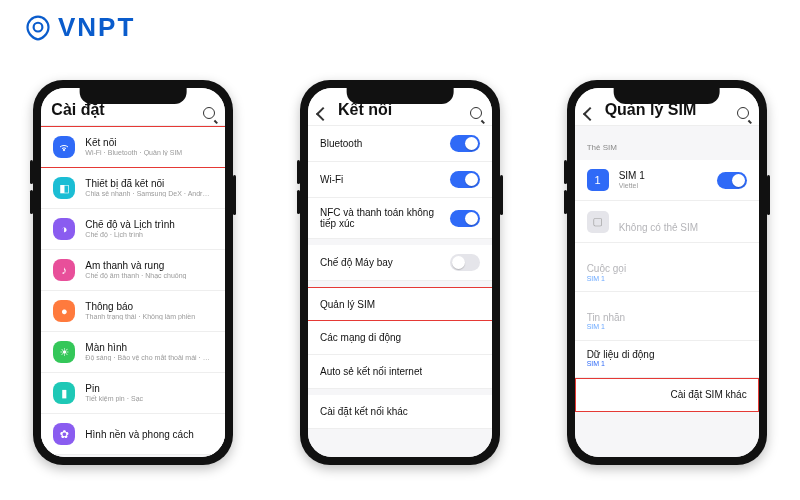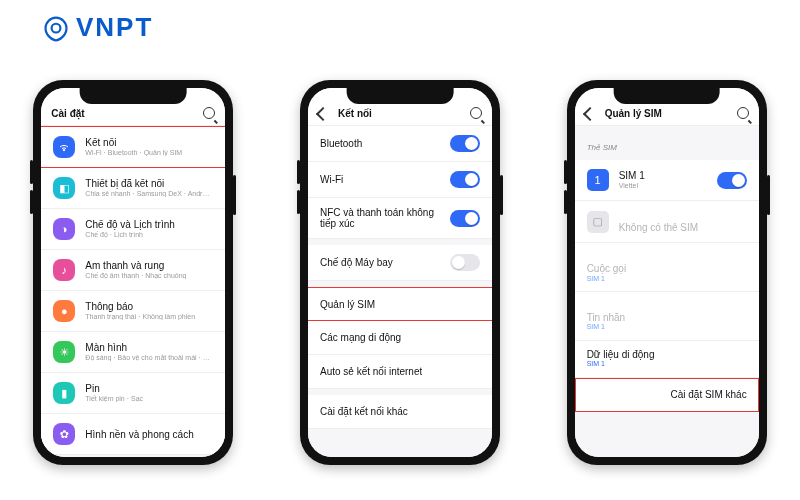--- a/index.html
+++ b/index.html
@@ -8,24 +8,24 @@
     height: 500px;
     background: #fff;
     font-family: -apple-system, "Helvetica Neue", Arial, sans-serif;
     position: relative;
     overflow: hidden;
   }
 
   
   .logo {
     position: absolute;
-    left: 42px;
+    left: 24px;
     top: 12px;
     display: flex;
-    align-items: flex-end;
+    align-items: center;
     gap: 6px;
   }
   .logo svg { display: block; }
   .logo-text {
     color: #0a5ccc;
     font-weight: 800;
     font-size: 26px;
     letter-spacing: 2px;
   }
 
@@ -90,21 +90,21 @@
     align-items: flex-end;
     padding: 0 10px 6px 10px;
     gap: 6px;
   }
   .back {
     width: 10px; height: 10px;
     border-left: 2px solid #333; border-bottom: 2px solid #333;
     transform: rotate(45deg);
     margin-right: 4px;
   }
-  .hdr-title { font-weight: 700; font-size: 10px; }
+  .hdr-title { font-weight: 700; font-size: 16px; }
   .search-icon {
     margin-left: auto;
     width: 12px; height: 12px;
     border: 1.5px solid #333;
     border-radius: 50%;
     position: relative;
   }
   .search-icon::after {
     content: "";
     position: absolute;
@@ -127,21 +127,21 @@
     padding: 9px 12px;
     display: flex;
     align-items: center;
     gap: 10px;
     position: relative;
     min-height: 34px;
   }
   .row.twoline .txts { line-height: 1.05; }
   .row .title { font-size: 10px; color:#111; white-space: nowrap; overflow: hidden; text-overflow: ellipsis;}
   .row .sub   { font-size: 7px; color:#9a9a9a; white-space: nowrap; overflow: hidden; text-overflow: ellipsis;}
-  .row.section { background: transparent; border-bottom: none; padding-top: 10px; padding-bottom: 2px; font-style: italic; }
+  .row.section { background: transparent; border-bottom: none; padding-top: 10px; padding-bottom: 2px; }
   .row.section .title { color:#8a8a8a; font-size: 8px; }
 
   .row.hl-top    { border-top: 1.5px solid #e53935; }
   .row.hl-bottom { border-bottom: 1.5px solid #e53935; }
   .row.hl-box    { outline: 1.5px solid #e53935; outline-offset: -1px; justify-content: flex-end; }
 
   .row.muted .title { color: #b5b5b9; margin-top: 12px; }
   .row.muted .sub   { color: #c0c0c4; }
 
   .icon-box {

